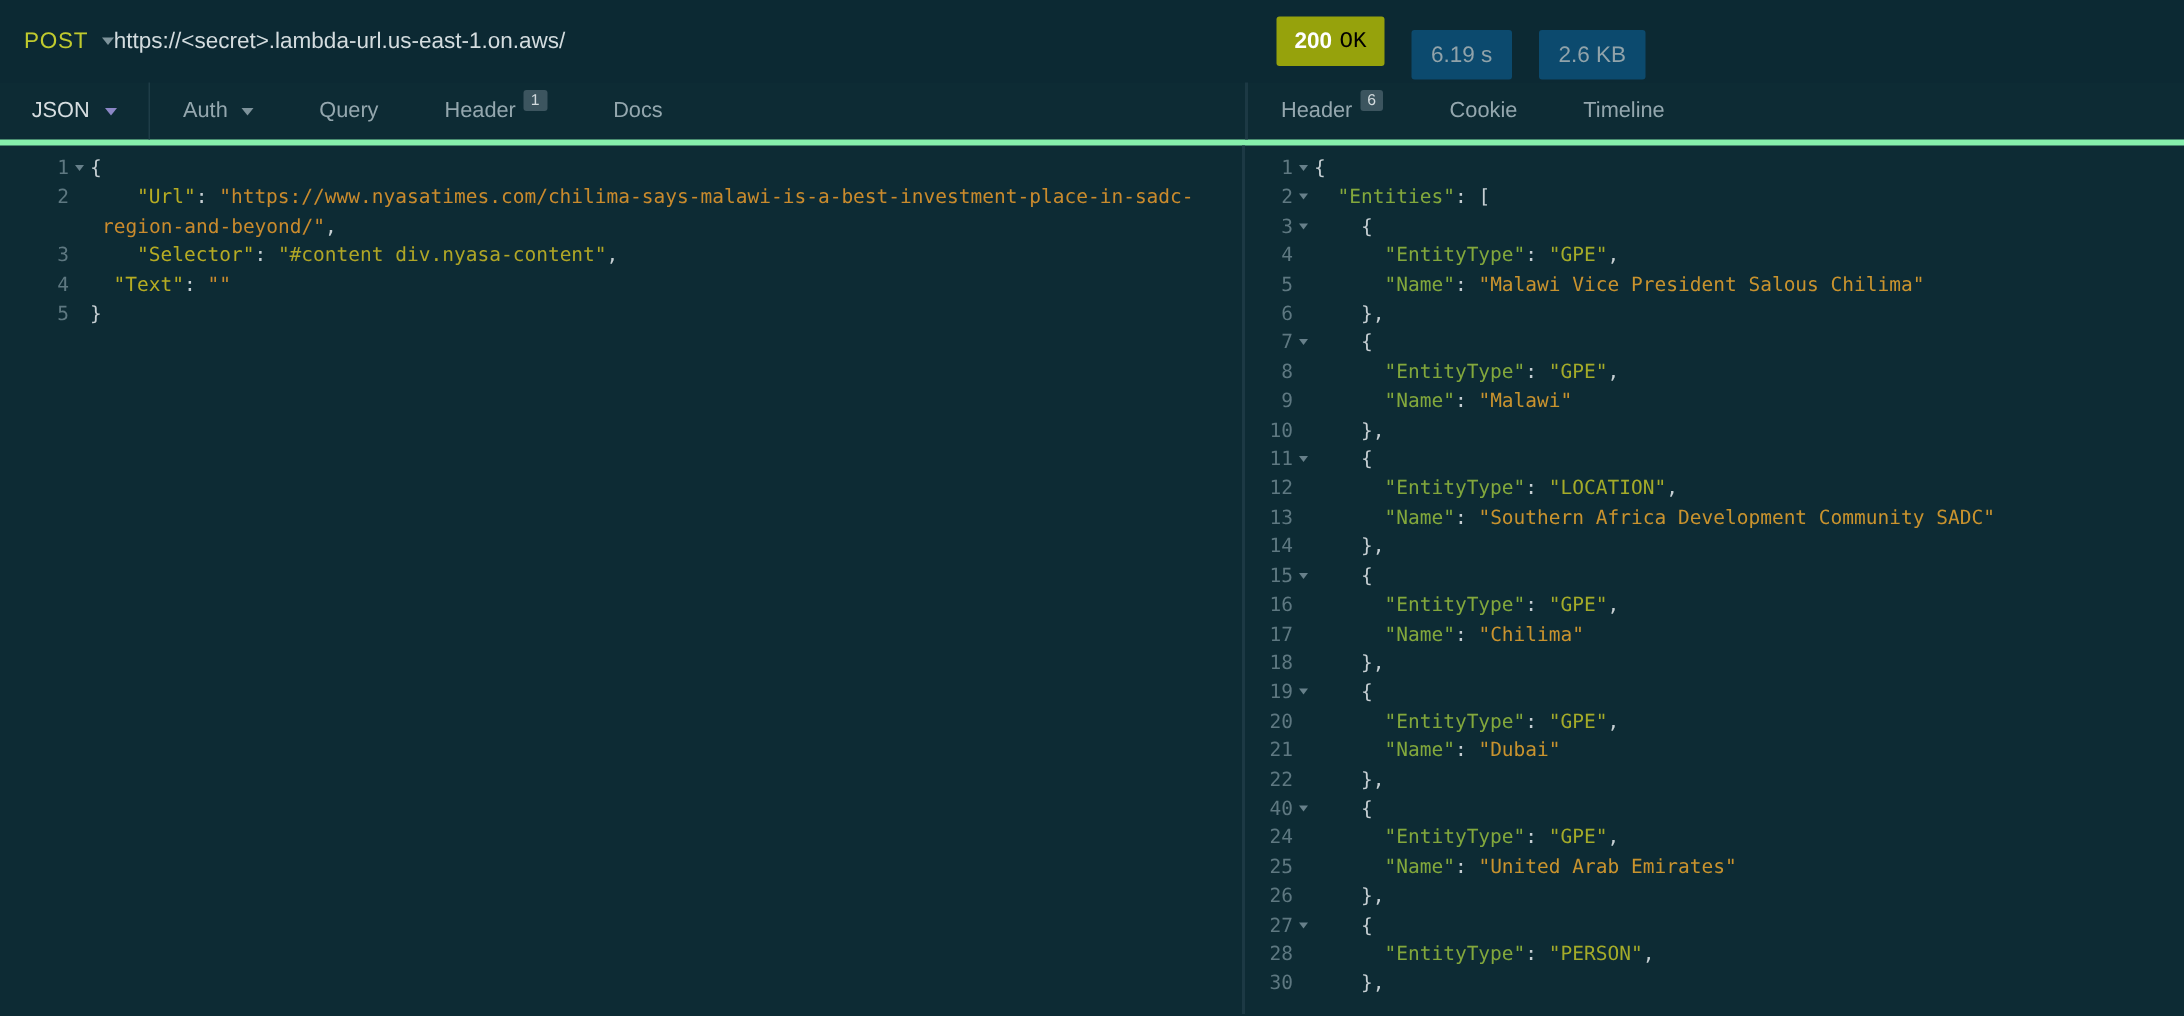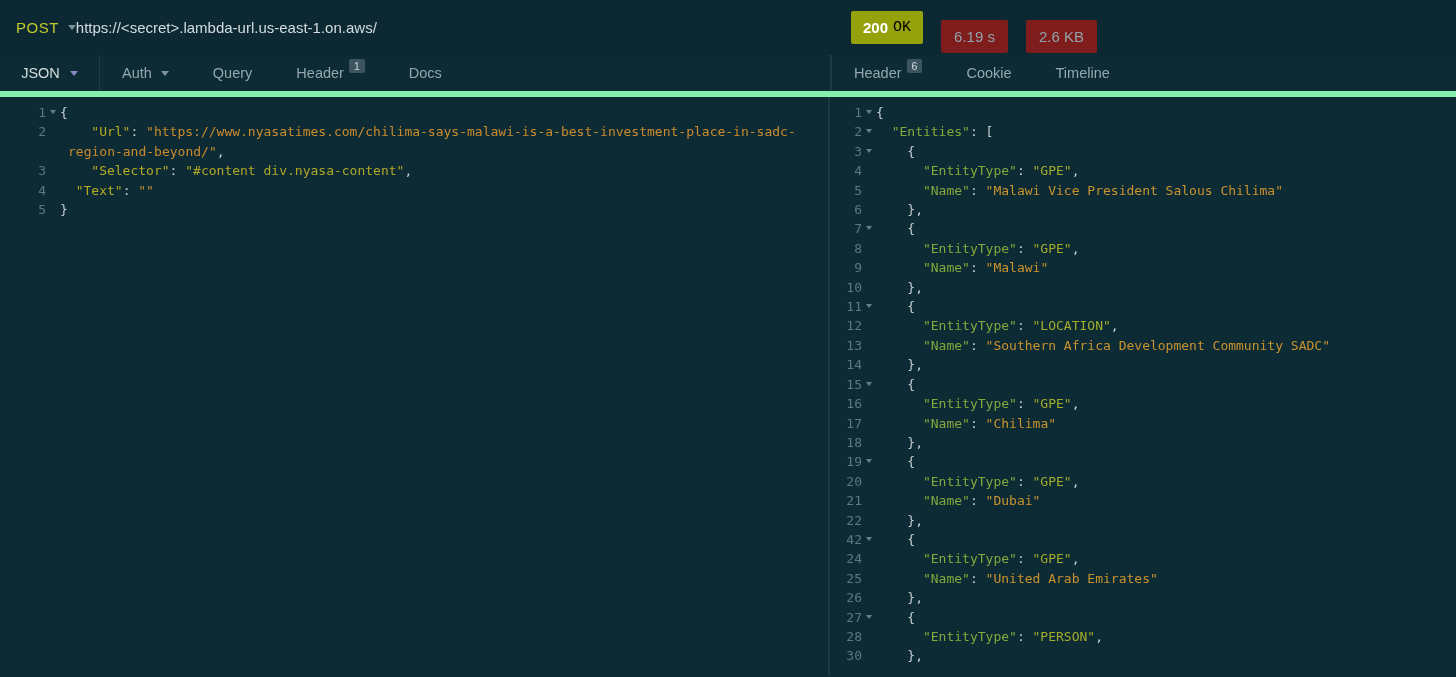--- a/index.html
+++ b/index.html
@@ -16,23 +16,23 @@
   .method { color:#c0ca2e; font-size:15px; letter-spacing:.5px; padding-left:16px; cursor:pointer; display:flex; align-items:center; }
   .caret-down { display:inline-block; width:0; height:0; border-left:4.5px solid transparent; border-right:4.5px solid transparent; border-top:5px solid #7e939b; margin-left:9px; }
   .url-text { font-size:15px; color:#d4dcdf; white-space:nowrap; overflow:hidden; flex:1; }
   .send-group { display:flex; align-items:stretch; height:45px; margin:5px 0 5px auto; background:#7b77bf; border-radius:2px; }
   .send-main { width:74px; display:flex; align-items:center; justify-content:center; color:#ffffff; font-size:15px; cursor:pointer; }
   .send-arrow { width:37px; display:flex; align-items:center; justify-content:center; border-left:1px dotted rgba(255,255,255,.45); cursor:pointer; }
   .send-arrow .caret-down { border-top-color:#ffffff; margin-left:0; }
   .status-badge { margin-left:21px; background:#96a20c; color:#ffffff; font-size:15px; padding:8px 12px; border-radius:2px; display:flex; gap:5px; align-items:center; }
   .status-code { font-weight:bold; }
   .status-text { color:#000000;font-family:Liberation Mono, monospace; }
-  .chip { margin-left:18px; background:#7f1d1d; color:#91a3aa; font-size:15px; padding:8px 13px; border-radius:2px;margin-top:18px; }
+  .chip { margin-left:18px; background:#0c4a6e; color:#91a3aa; font-size:15px; padding:8px 13px; border-radius:2px;margin-top:18px; }
   
-  .tabbars { height:42px; display:flex; border-bottom:6px solid #86efac; }
+  .tabbars { height:42px; display:flex; border-bottom:4px solid #86efac; }
   .tabbar-left { width:830px; display:flex; align-items:stretch; }
   .tabbar-right { flex:1; display:flex; align-items:stretch; border-left:2px solid #1c3944; }
   .tab { display:flex; align-items:center; font-size:14.5px; color:#94a7ae; padding:0 22px; cursor:pointer; white-space:nowrap; }
   .tab.primary { color:#d6dde0; border-right:1px solid #1e3d47; padding:0 16px; justify-content:center; }
   .tab.primary .caret-down { margin-left:10px; }
   .tab-json { width:100px; }
   .tab-json .caret-down { border-top-color:#8b87c6; }
   .tab-badge { font-size:10.5px; background:#3c555f; color:#d2dadd; padding:1px 5px; border-radius:2px; margin-left:5px; position:relative; top:-7px; }
   
   .panes { display:flex; height:579px; }
@@ -263,21 +263,21 @@
           <div class="ln">21</div>
           <div class="fold"></div>
           <div class="lc"><div class="row"><span class="tok-punct">      </span><span class="tok-rkey">"Name"</span><span class="tok-punct">: </span><span class="tok-rval-name">"Dubai"</span></div></div>
         </div>
         <div class="code-line">
           <div class="ln">22</div>
           <div class="fold"></div>
           <div class="lc"><div class="row"><span class="tok-punct">    },</span></div></div>
         </div>
         <div class="code-line">
-          <div class="ln">42</div>
+          <div class="ln">40</div>
           <div class="fold">
             <span class="fold-caret"></span>
           </div>
           <div class="lc"><div class="row"><span class="tok-punct">    {</span></div></div>
         </div>
         <div class="code-line">
           <div class="ln">24</div>
           <div class="fold"></div>
           <div class="lc"><div class="row"><span class="tok-punct">      </span><span class="tok-rkey">"EntityType"</span><span class="tok-punct">: </span><span class="tok-rval-type">"GPE"</span><span class="tok-punct">,</span></div></div>
         </div>

